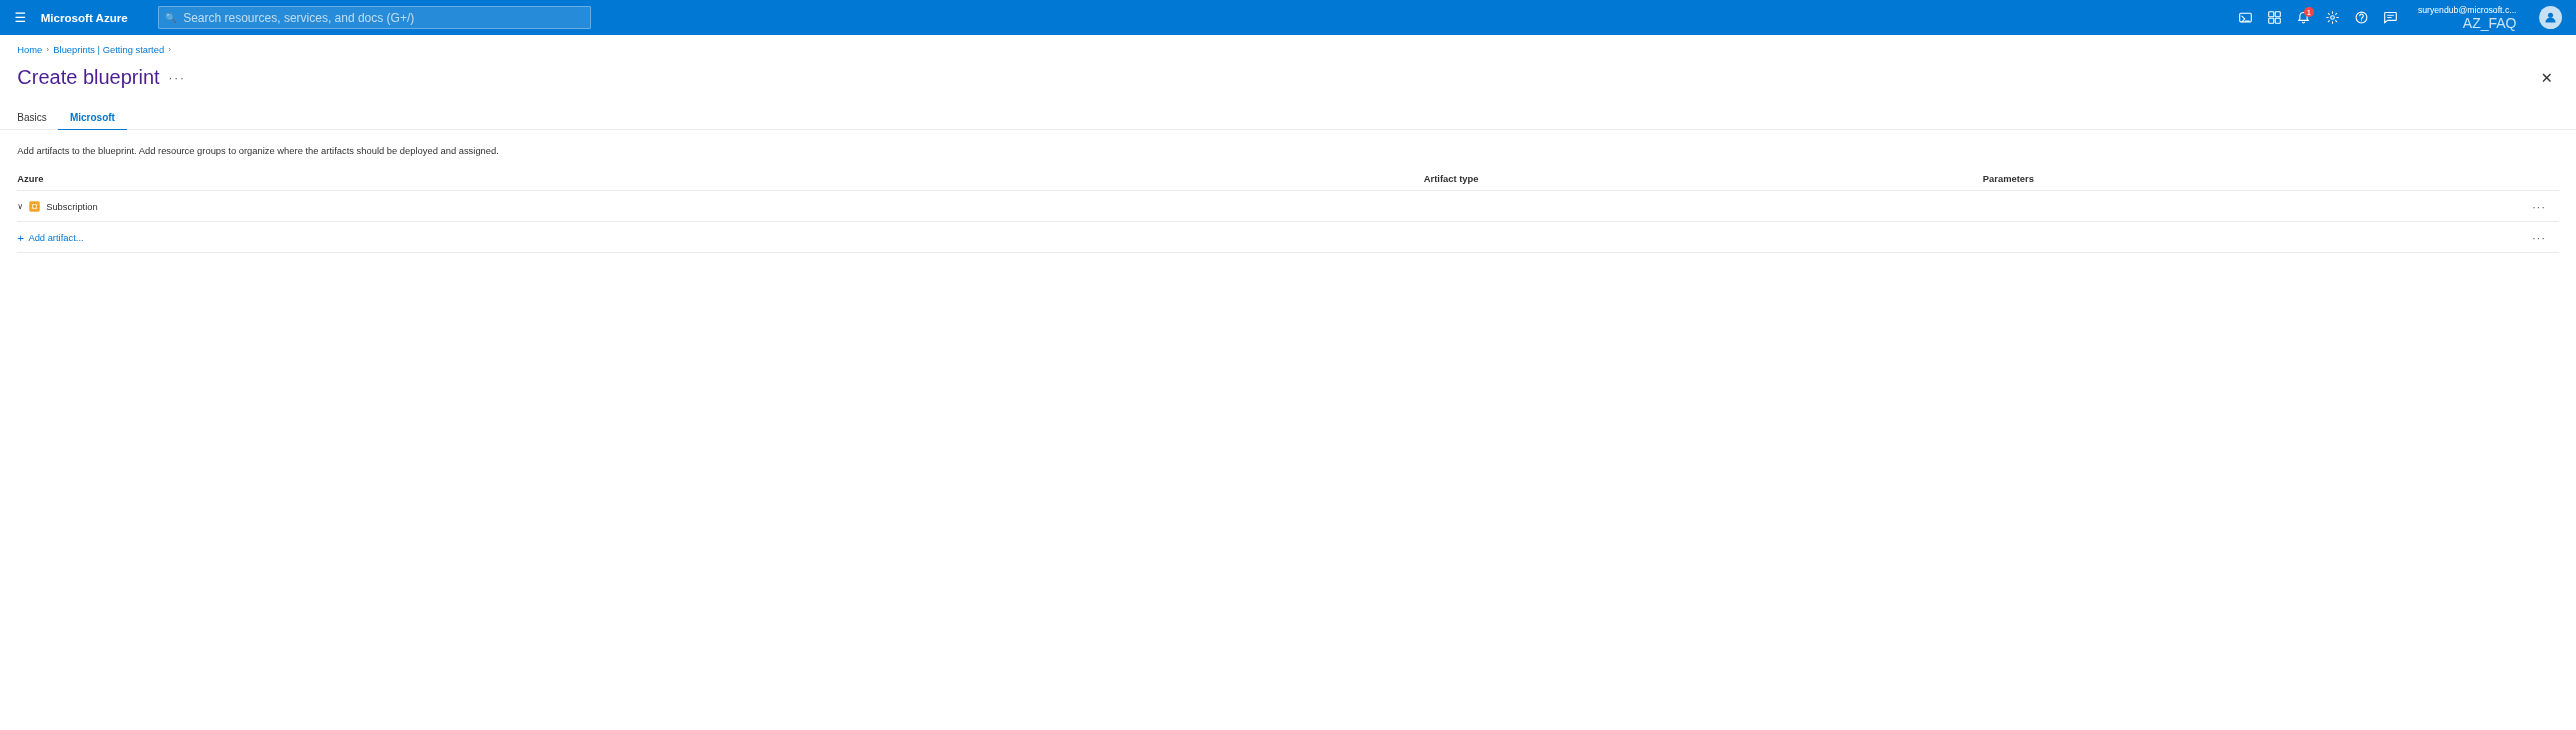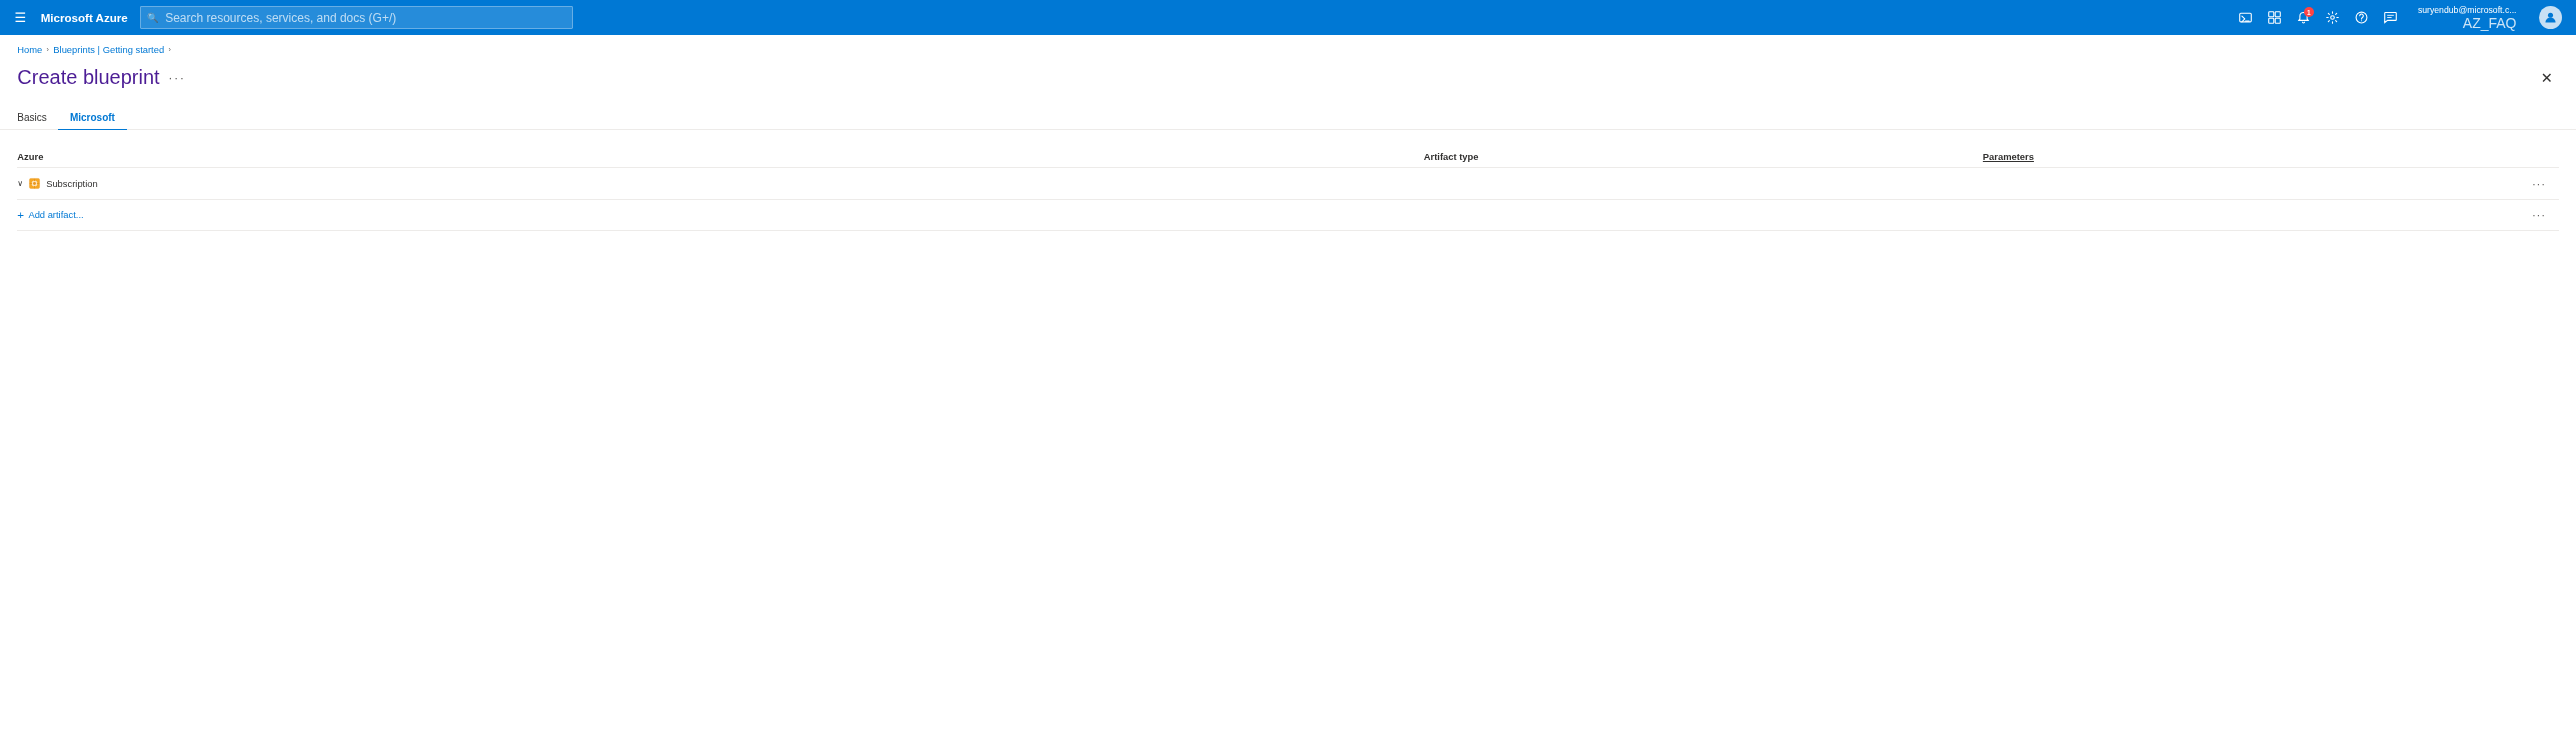--- a/index.html
+++ b/index.html
@@ -18,21 +18,21 @@
       color: #fff;
       font-size: 13px;
       cursor: pointer;
       padding: 2.9px 5.8px;
     }
     .nav-brand {
       color: #fff;
       font-size: 11.6px;
       font-weight: 600;
       white-space: nowrap;
-      margin-right: 3px;
+      margin-right: 21px;
     }
     .nav-search {
       flex: 1;
       max-width: 433px;
       background: rgba(255,255,255,0.15);
       border: 0.7px solid rgba(255,255,255,0.3);
       border-radius: 1.4px;
       display: flex;
       align-items: center;
       padding: 0 7.2px;
@@ -204,21 +204,21 @@
       padding: 7.2px 8.7px;
       font-size: 9.4px;
       color: #323130;
       border-bottom: 0.7px solid #edebe9;
       vertical-align: middle;
     }
     .artifact-table td:first-child { padding-left: 0; }
 
     .col-name { width: 55%; }
     .col-type { width: 22%; }
-    .col-params { width: 15%; text-decoration: underline; }
+    .col-params { width: 15%; }
     .col-actions { width: 8%; text-align: right; }
 
     .row-expand {
       display: flex;
       align-items: center;
       gap: 4.3px;
     }
     .expand-chevron {
       font-size: 8px;
       color: #323130;
@@ -352,20 +352,21 @@
   </div>
   <span class="close-btn">✕</span>
 </div>
 
 <div class="tabs">
   <div class="tab">Basics</div>
   <div class="tab active">Microsoft</div>
 </div>
 
 <div class="main-content">
+  <p class="description-text">Add artifacts to the blueprint. Add resource groups to organize where the artifacts should be deployed and assigned.</p>
 
   <table class="artifact-table">
     <thead>
       <tr>
         <th class="col-name">Azure</th>
         <th class="col-type">Artifact type</th>
         <th class="col-params">Parameters</th>
         <th class="col-actions"></th>
       </tr>
     </thead>

